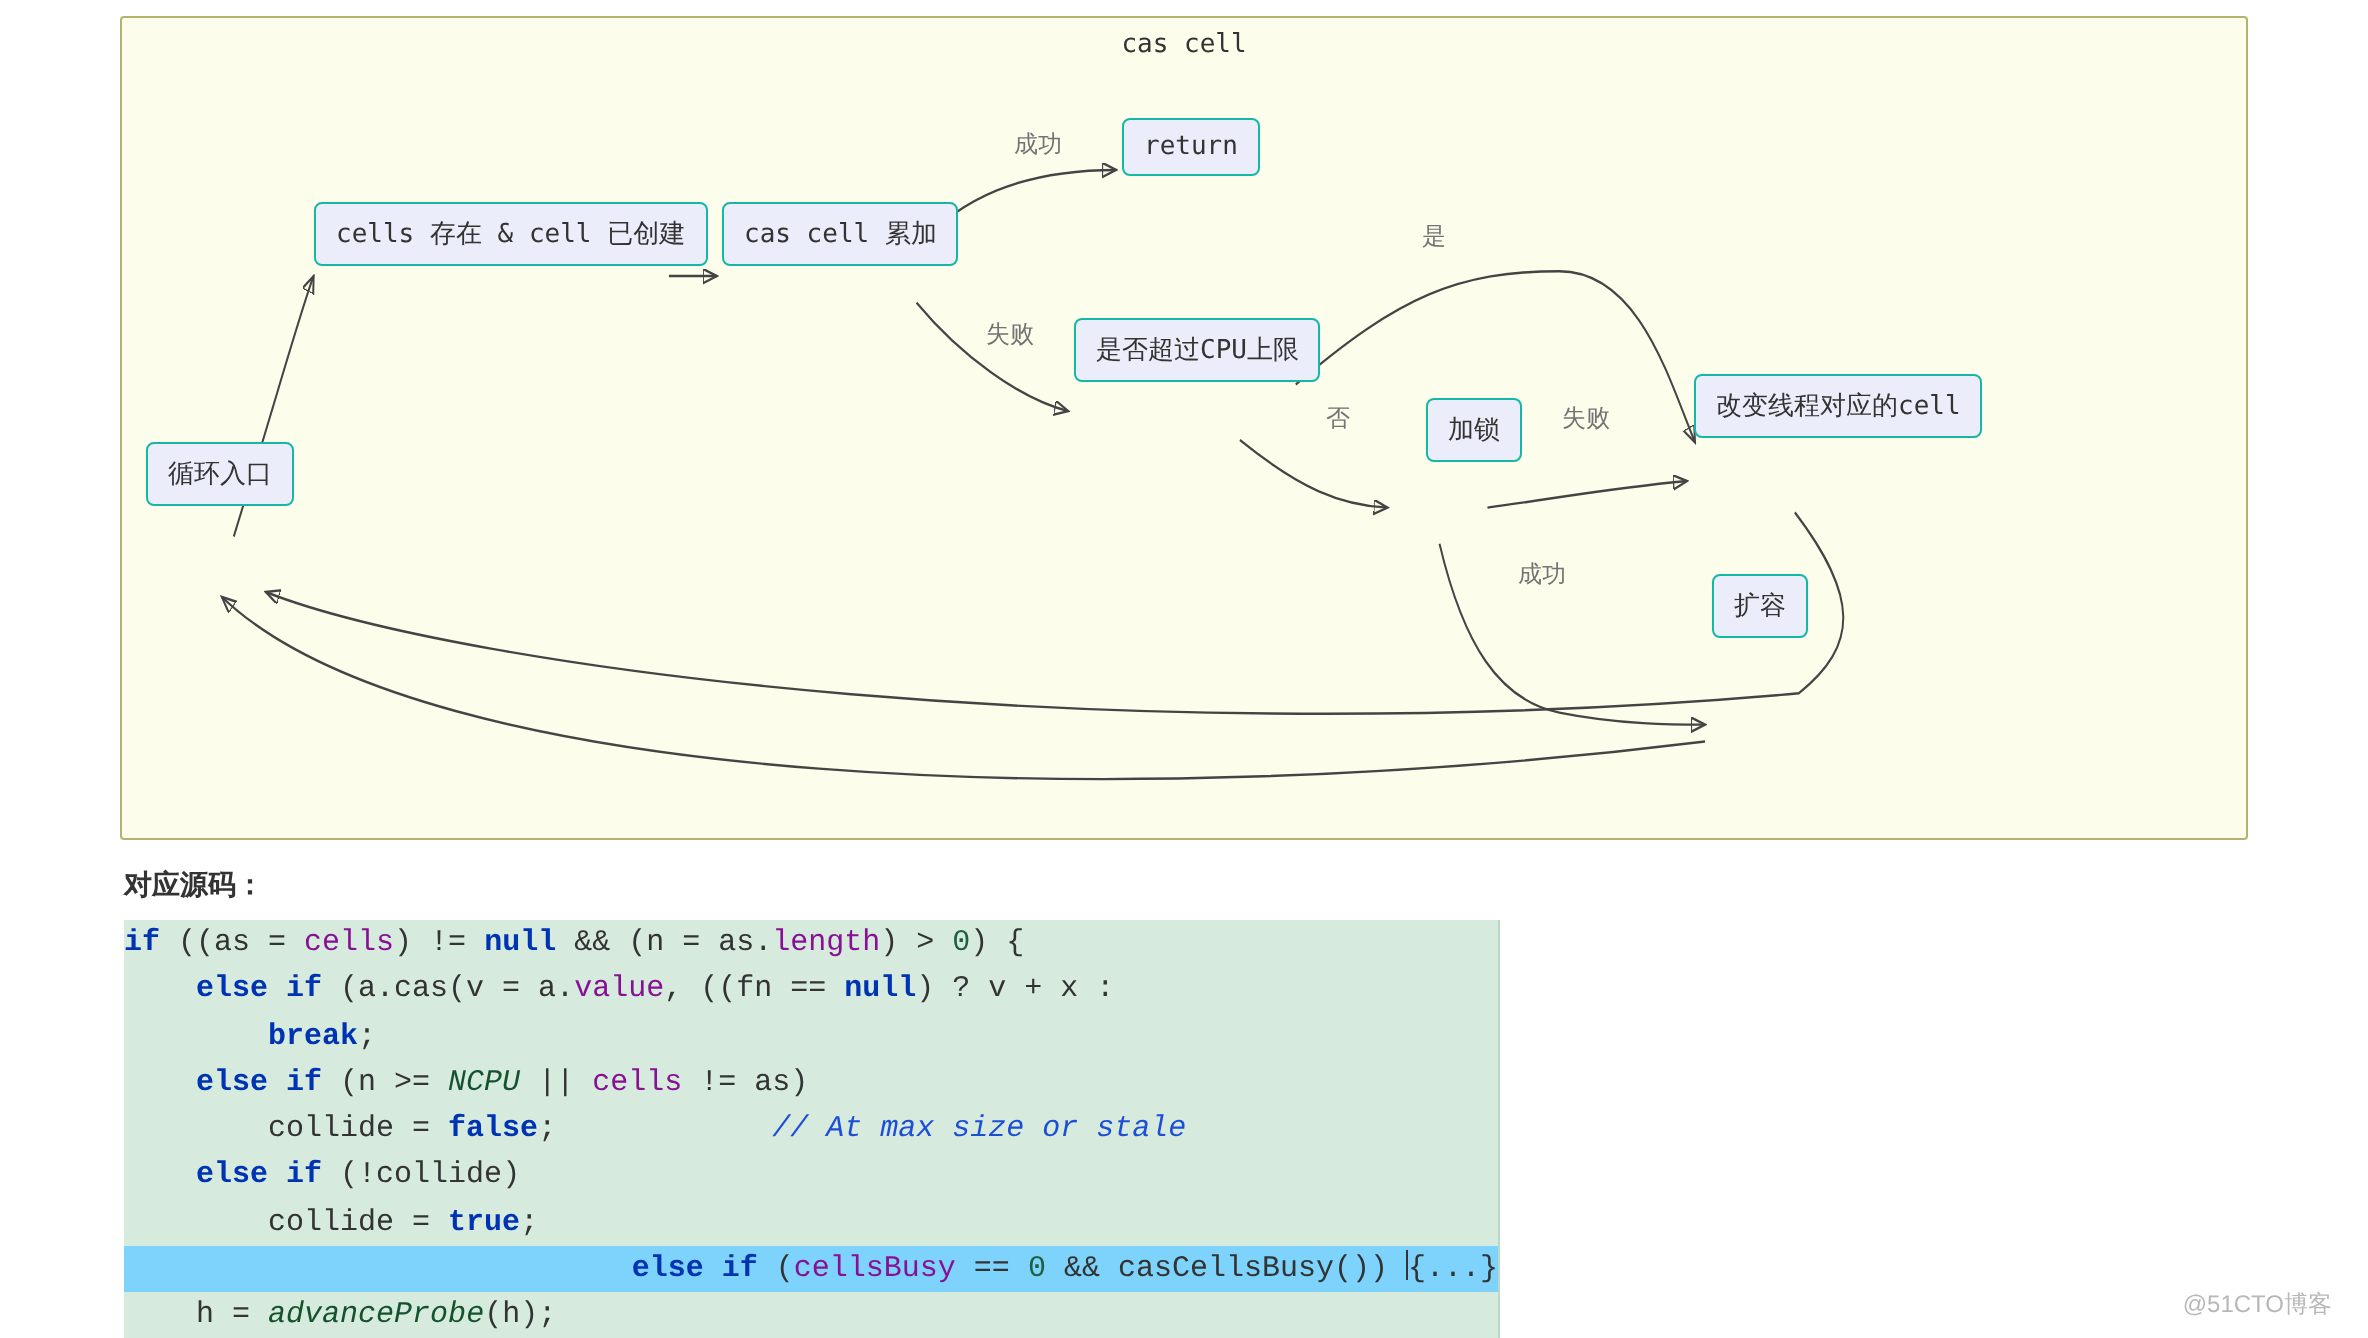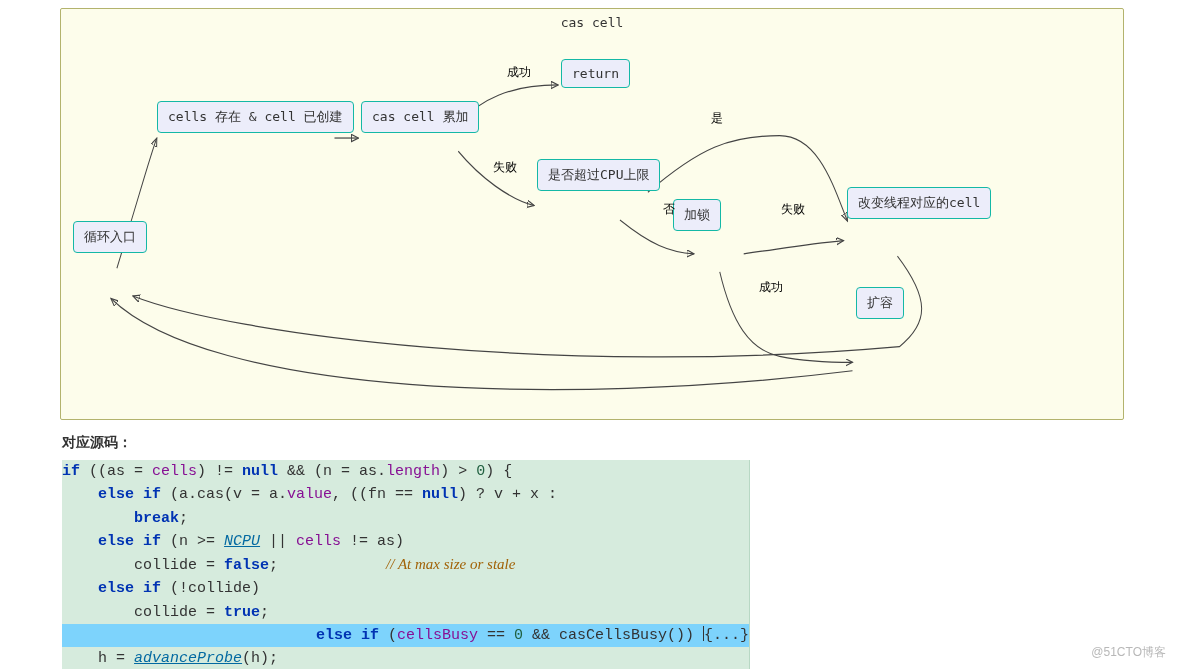--- a/index.html
+++ b/index.html
@@ -37,21 +37,21 @@
     padding: 6px 10px;
     font-size: 13px;
     font-family: "Microsoft YaHei", "Consolas", monospace;
     color: #333;
     white-space: nowrap;
     text-align: center;
   }
   .edge-label {
     position: absolute;
     font-size: 12px;
-    color: #000000;
+    color: #737373;
     font-family: "Microsoft YaHei", sans-serif;
   }
   svg.edges {
     position: absolute;
     inset: 0;
     width: 100%;
     height: 100%;
     pointer-events: none;
   }
   svg.edges path {
@@ -76,22 +76,22 @@
     background: #d6ebdd;
     white-space: pre;
     padding: 0 0;
   }
   .code-line.hl {
     background: #7dd3fc;
     text-align: right;
   }
   .kw  { color: #0033b3; font-weight: bold; }
   .fld { color: #871094; }
-  .fn  { color: #0369a1; font-style: italic; text-decoration: underline; }
-  .cmt { color: #a16207; font-style: italic; font-family: Liberation Serif, serif; }
+  .fn  { color: #14532d; font-style: italic; }
+  .cmt { color: #1d4ed8; font-style: italic; }
   .str { color: #206040; }
   .und { text-decoration-color: rgba(0,0,0,.35); }
   .caret {
     display:inline-block;border-left:1px solid #333;height:15px;vertical-align:-2px;
   }
   .watermark {
     position: fixed;
     right: 18px;
     bottom: 8px;
     font-size: 12px;
@@ -131,21 +131,21 @@
 
     <path d="M793 300 C500 330 150 320 50 240" marker-end="url(#ah)"></path>
 
   </svg>
 
   <div class="node" style="left:12px; top:212px;">循环入口</div>
   <div class="node" style="left:96px;  top:92px;">cells 存在 &amp; cell 已创建</div>
   <div class="node" style="left:300px; top:92px;">cas cell 累加</div>
   <div class="node" style="left:500px; top:50px;">return</div>
   <div class="node" style="left:476px; top:150px;text-align:right;">是否超过CPU上限</div>
-  <div class="node" style="left:612px; top:190px;text-align:center;">加锁</div>
+  <div class="node" style="left:652px; top:190px;text-align:center;">加锁</div>
   <div class="node" style="left:786px; top:178px;">改变线程对应的cell</div>
   <div class="node" style="left:795px; top:278px;">扩容</div>
 
   <div class="edge-label" style="left:446px; top:55px;">成功</div>
   <div class="edge-label" style="left:432px; top:150px;">失败</div>
   <div class="edge-label" style="left:650px; top:101px;">是</div>
   <div class="edge-label" style="left:602px; top:192px;">否</div>
   <div class="edge-label" style="left:720px; top:192px;">失败</div>
   <div class="edge-label" style="left:698px; top:270px;">成功</div>
 </div>

